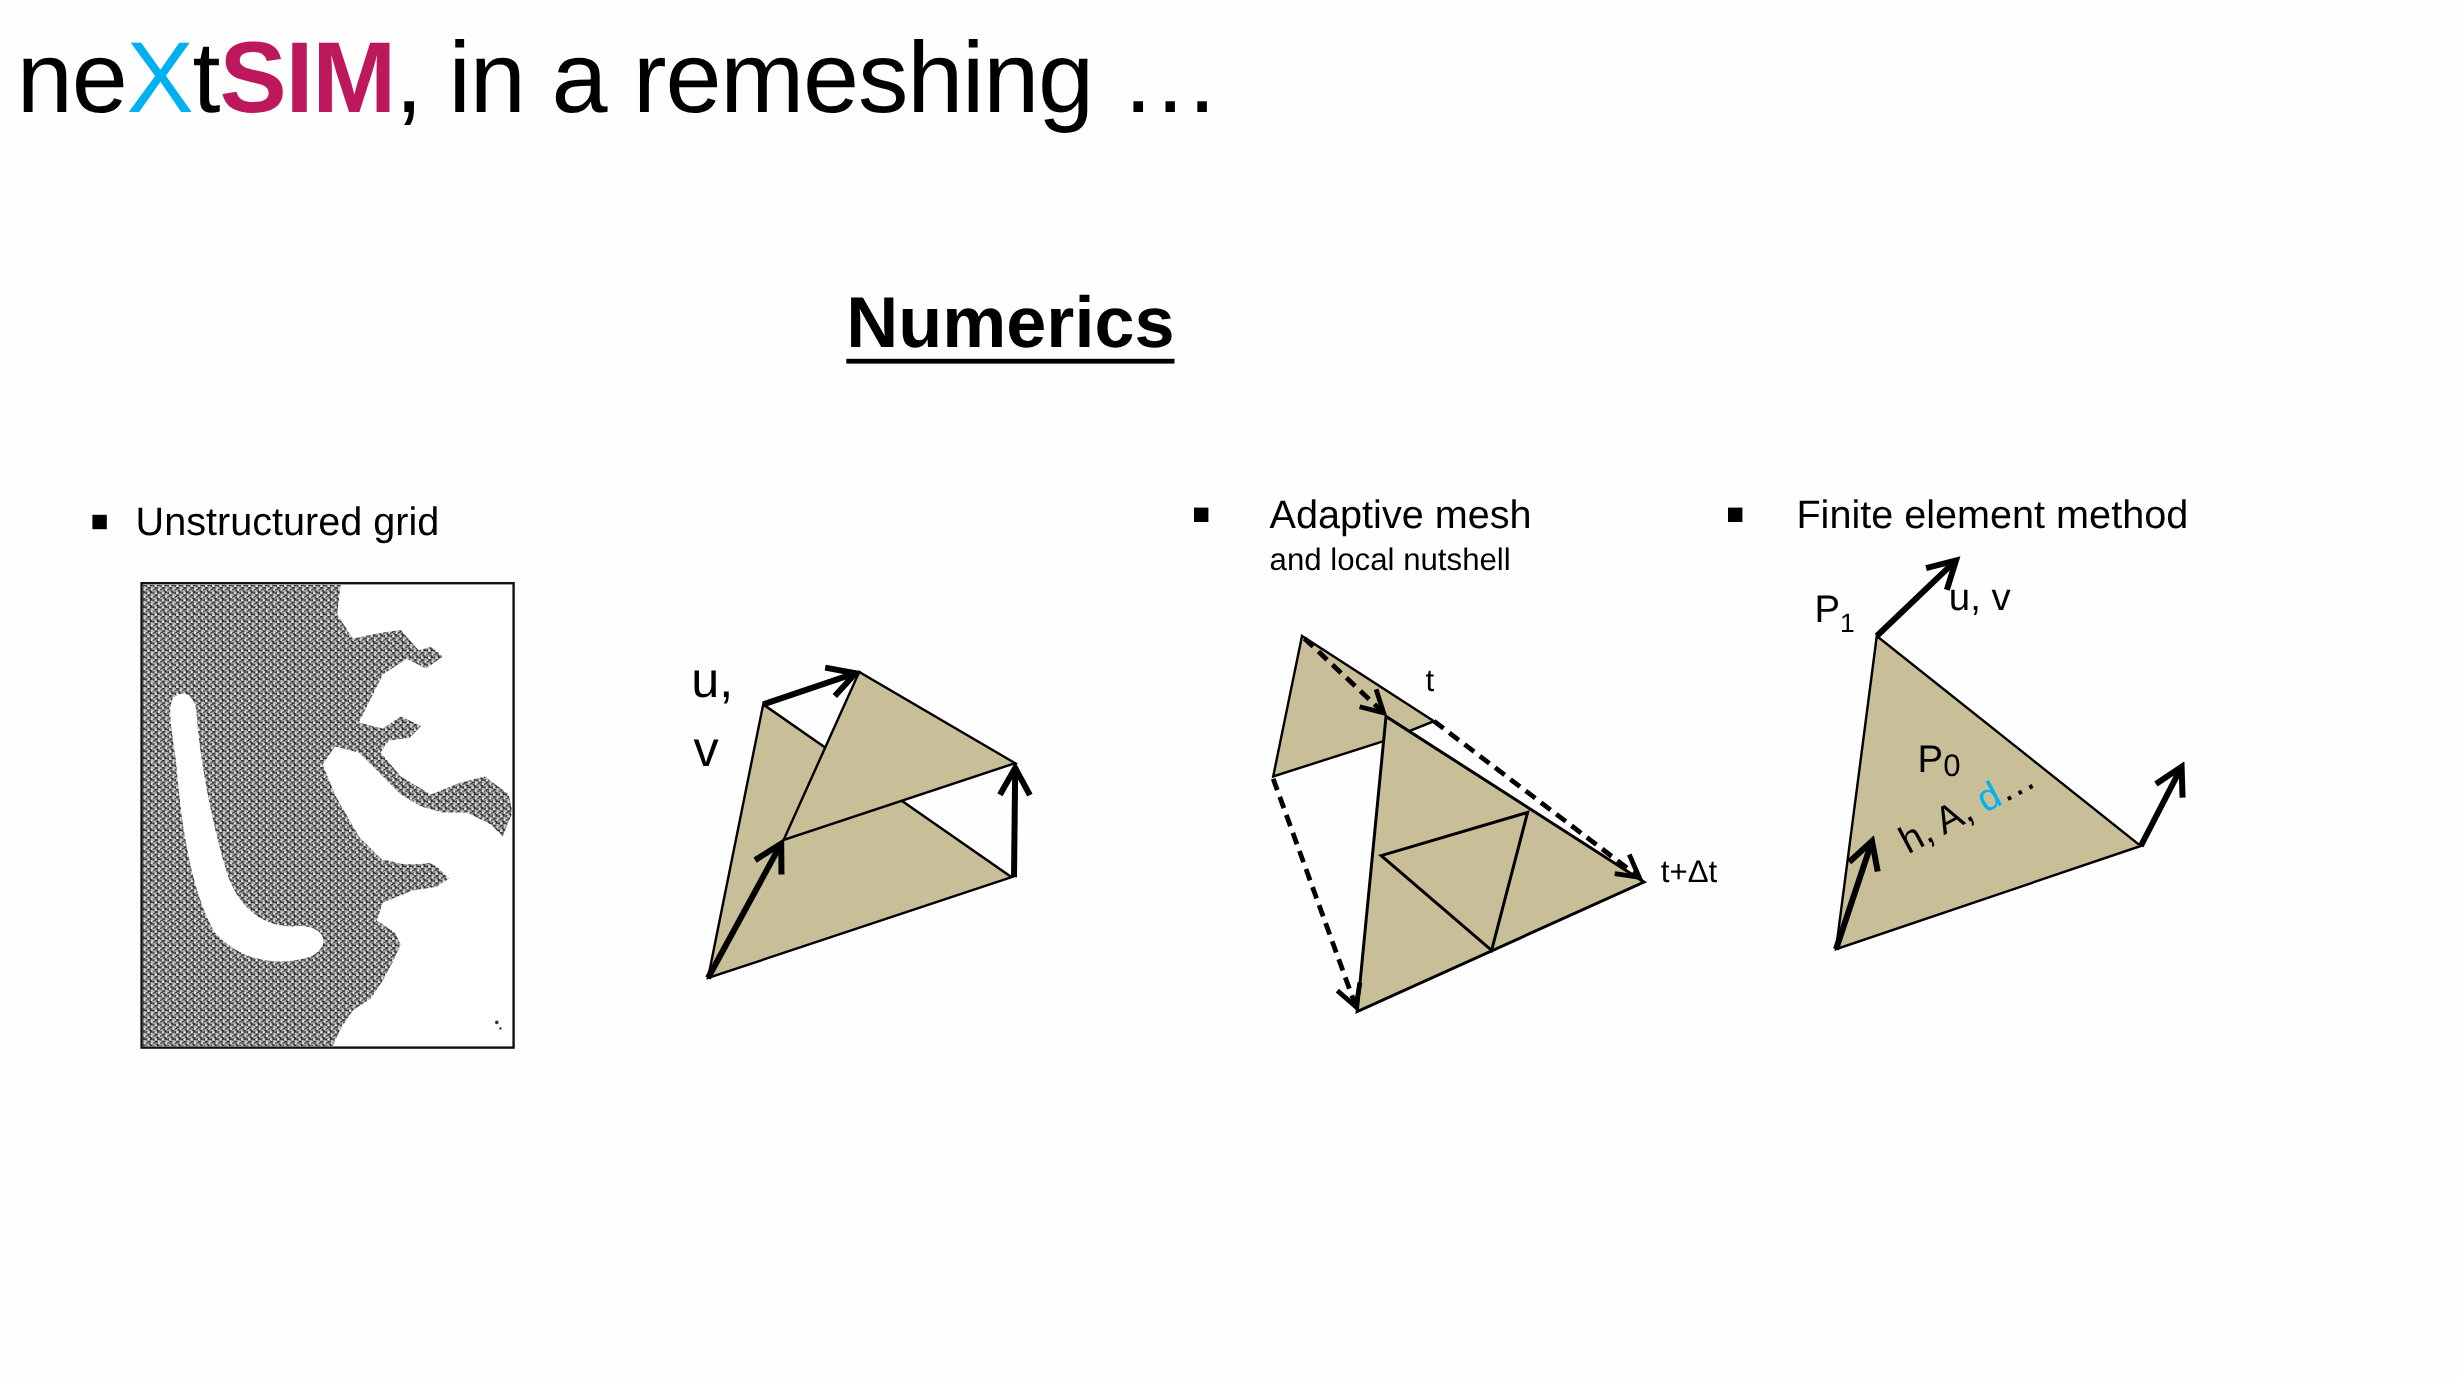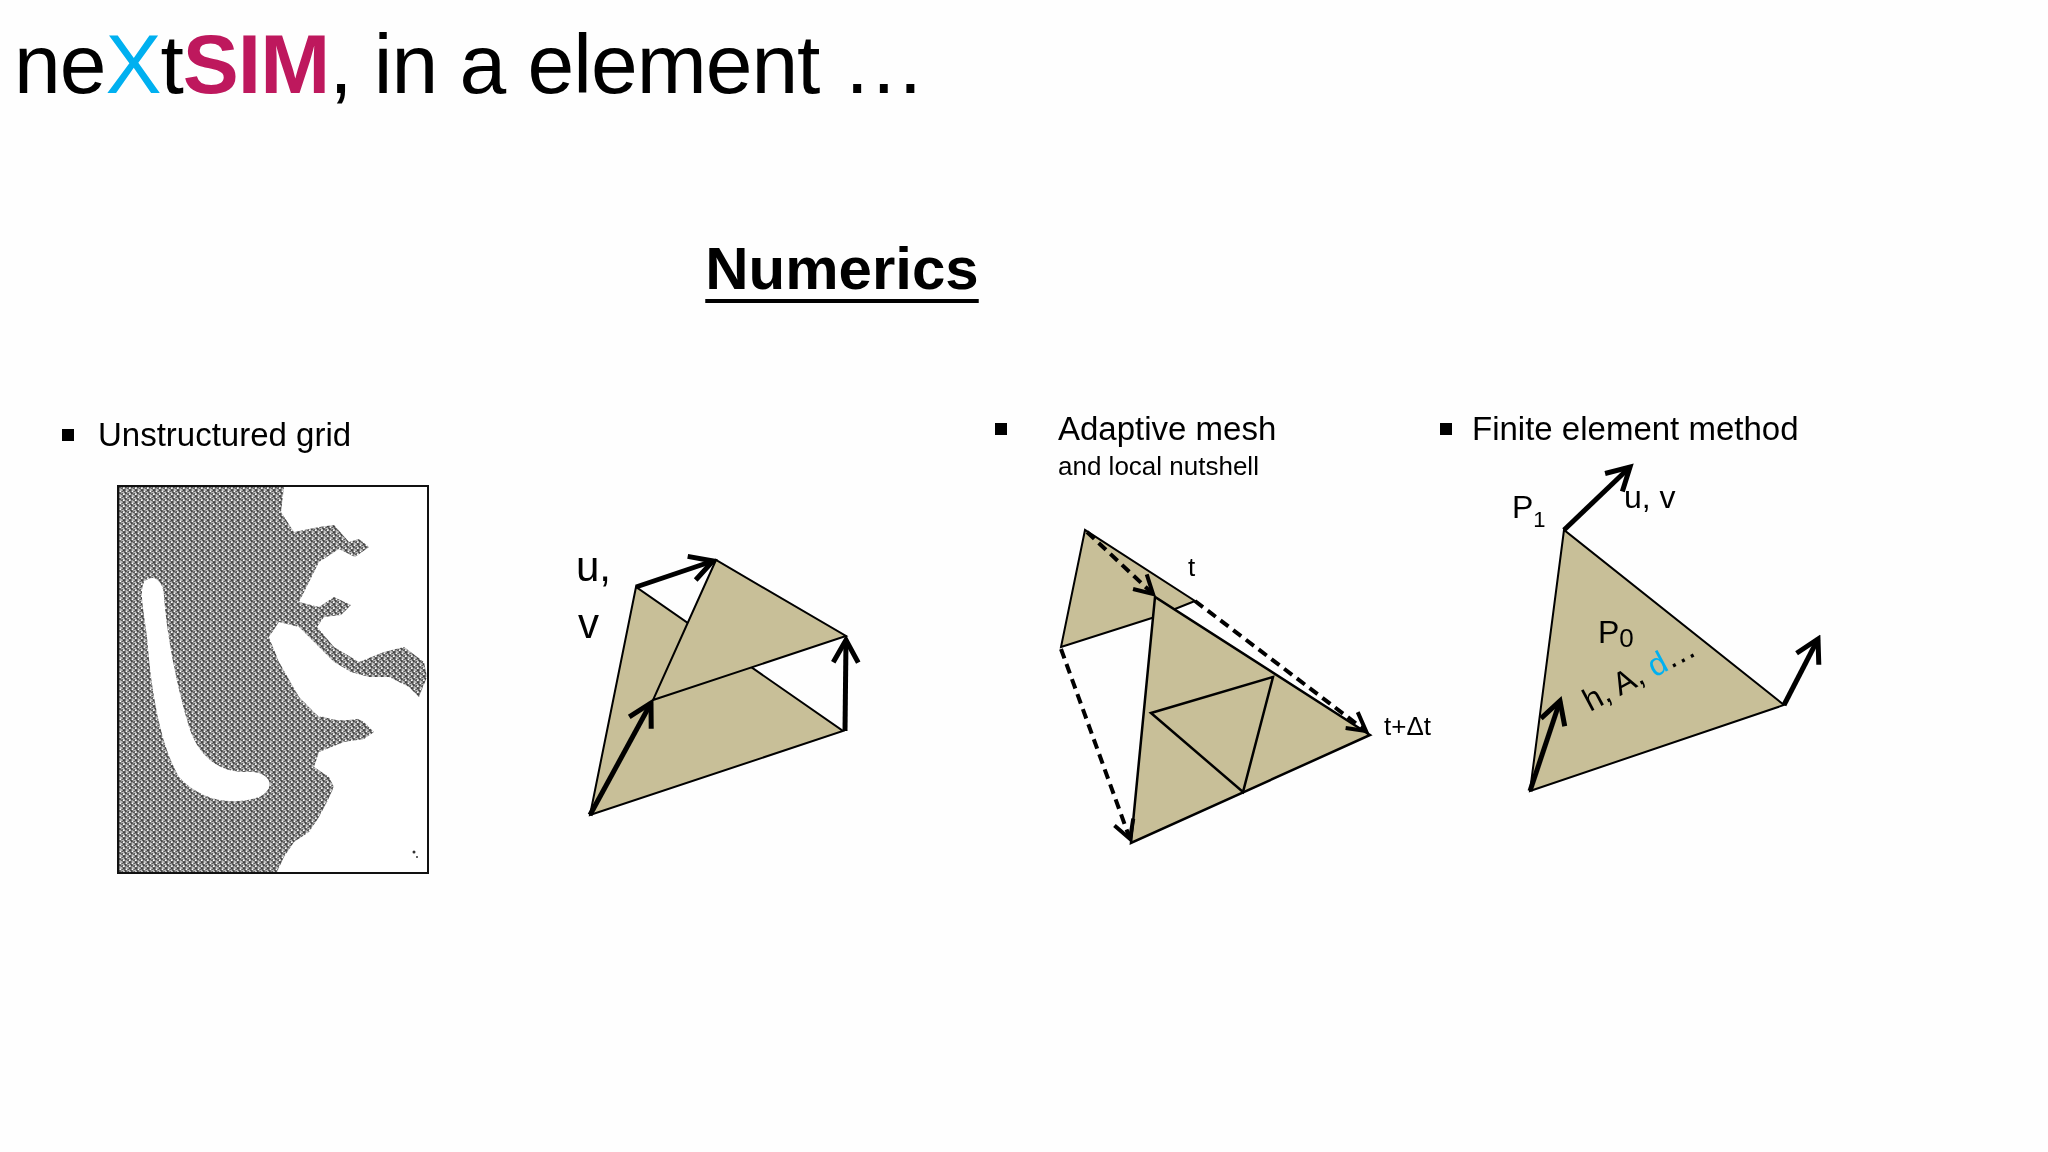--- a/index.html
+++ b/index.html
@@ -14,42 +14,42 @@
 
   .section-heading { position: absolute; left: 0; width: 1684px; top: 234px; text-align: center;
                      font-size: 60px; font-weight: bold; line-height: 70px; }
   .section-heading span { text-decoration: underline; text-decoration-thickness: 4px; text-underline-offset: 10px; }
 
   .bullet { position: absolute; display: flex; align-items: flex-start; white-space: nowrap; }
   .bullet .sq { width: 12px; height: 12px; background: #000; margin-top: 16px; flex: none; }
   .bullet .text { font-size: 33px; line-height: 44px; }
   .bullet .sub { font-size: 26px; line-height: 30px; display: block; }
 
-  #b1 { left: 62px; top: 413px; justify-content: flex-end; }
+  #b1 { left: 77px; top: 413px; justify-content: flex-end; }
   #b1 .text { margin-left: 24px; }
   #b2 { left: 523px; top: 410px; }
   #b2 .text { margin-left: 25px; }
   #b3 { left: 995px; top: 407px; }
   #b3 .text { margin-left: 51px; }
   #b4 { left: 1440px; top: 407px; }
-  #b4 .text { margin-left: 20px; }
+  #b4 .text { margin-left: 45px; }
 
   .diagram { position: absolute; left: 0; top: 0; width: 2048px; height: 1152px; pointer-events: none; }
   .diagram text { font-family: "Liberation Sans", "DejaVu Sans", sans-serif; fill: #000; }
 
   .mesh-box { position: absolute; left: 117px; top: 485px; width: 308px; height: 385px;
               border: 2px solid #111; background: #fff; overflow: hidden; }
 </style>
 </head>
 <body>
 
 <div class="slide">
 
   <div class="title">
-    <span>ne</span><span class="accent">X</span><span>t</span><span class="accent-bold">SIM</span><span>, in a element …</span>
+    <span>ne</span><span class="accent">X</span><span>t</span><span class="accent-bold">SIM</span><span>, in a remeshing …</span>
   </div>
 
   <div class="section-heading">
     <span>Numerics</span>
   </div>
 
   <div class="bullet" id="b1">
     <div class="sq"></div>
     <div class="text">Unstructured grid</div>
   </div>

